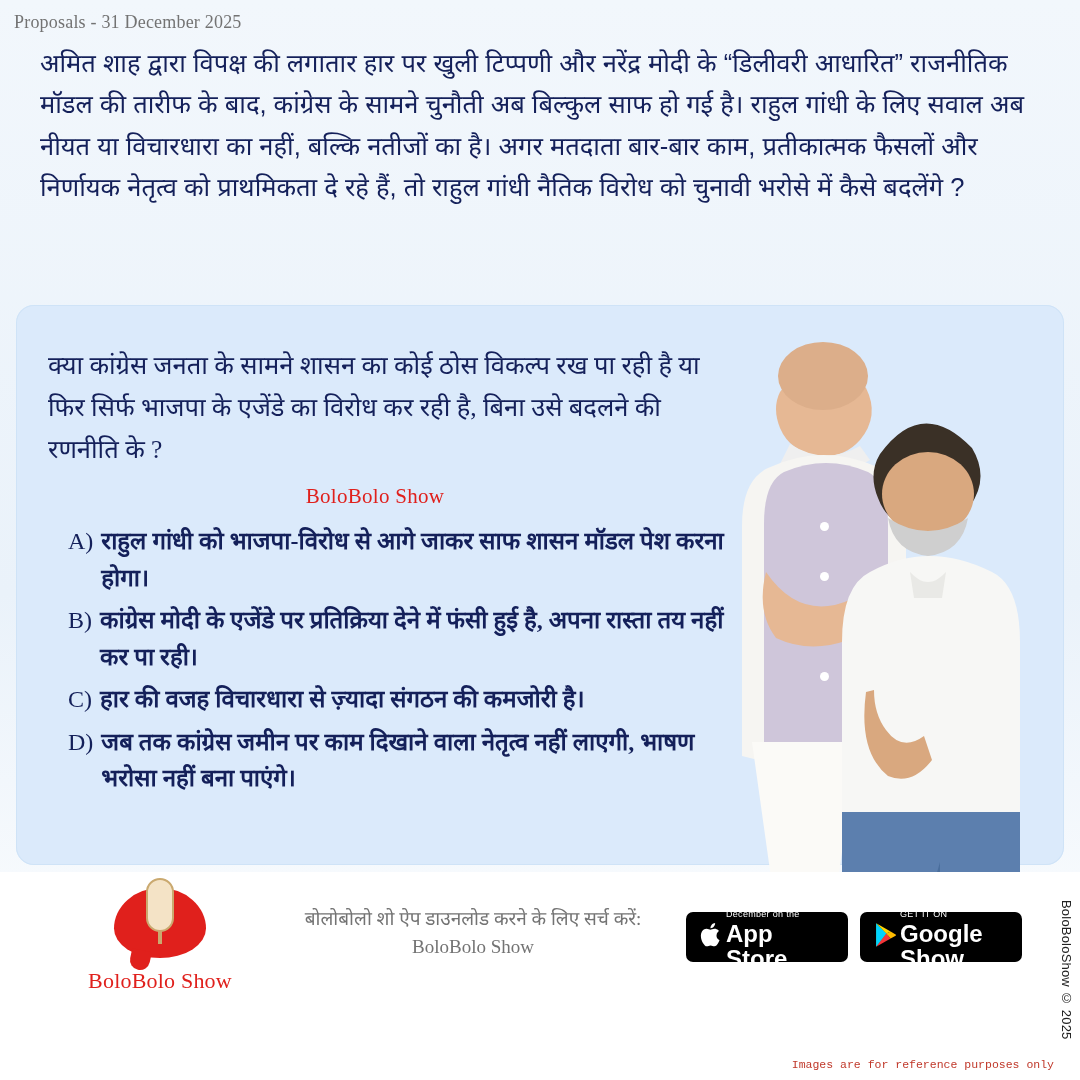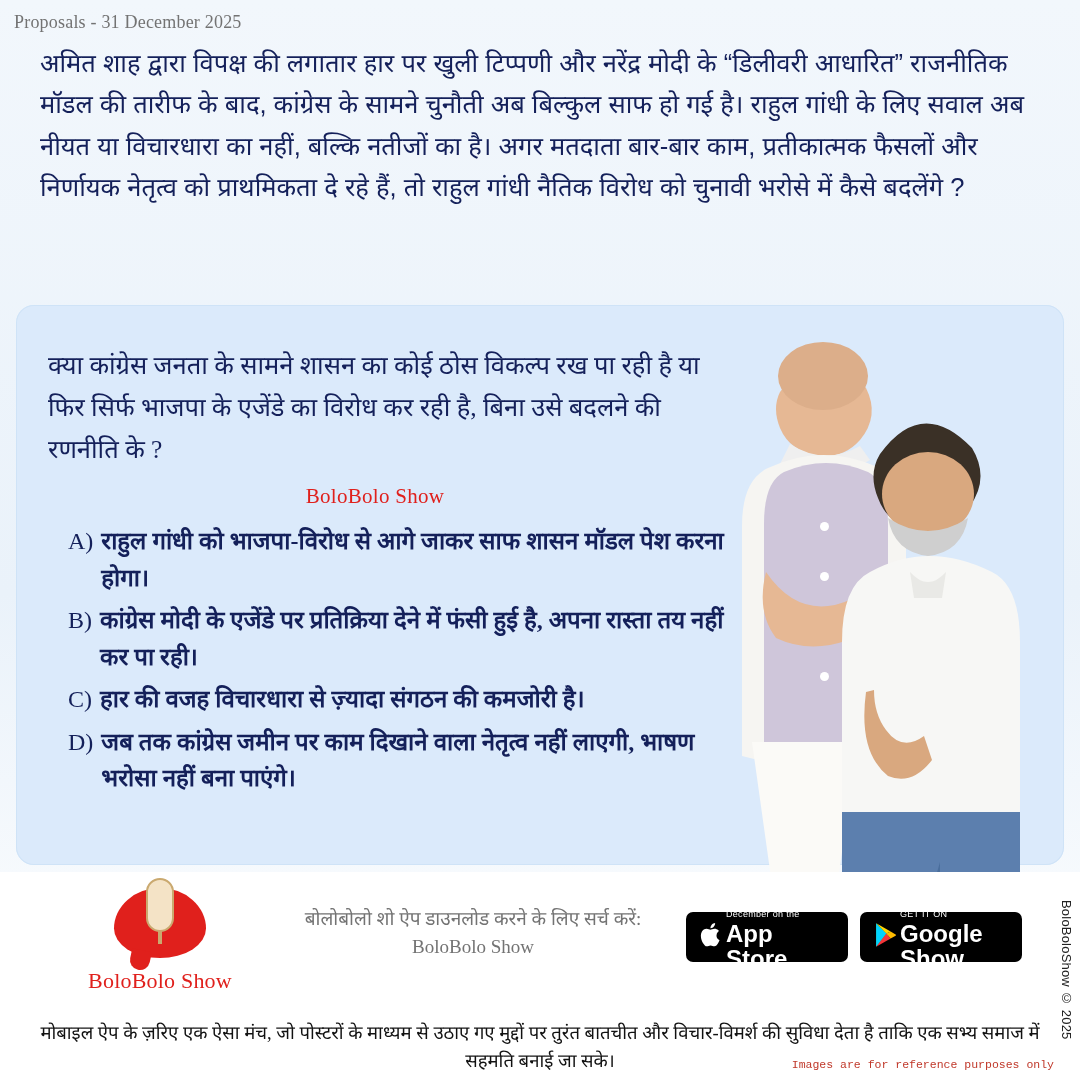--- a/index.html
+++ b/index.html
@@ -317,17 +317,16 @@
           </svg>
         </span>
         <span>
           <span class="badge-small">GET IT ON</span><br>
           <span class="badge-big">Google Show</span>
         </span>
       </div>
     </div>
   </div>
 
-  <div class="tagline">मोबाइल ऐप के ज़रिए एक ऐसा मंच, जो पोस्टरों के माध्यम से उठाए गए मुद्दों पर तुरंत बातचीत और विचार-विमर्श की सुविधा देता है ताकि एक सभ्य समाज में सहमति बनाई जा सके।</div>
 </div>
 
 <div class="copyright">BoloBoloShow © 2025</div>
 <div class="ref-note">Images are for reference purposes only</div>
 
 </body></html>

